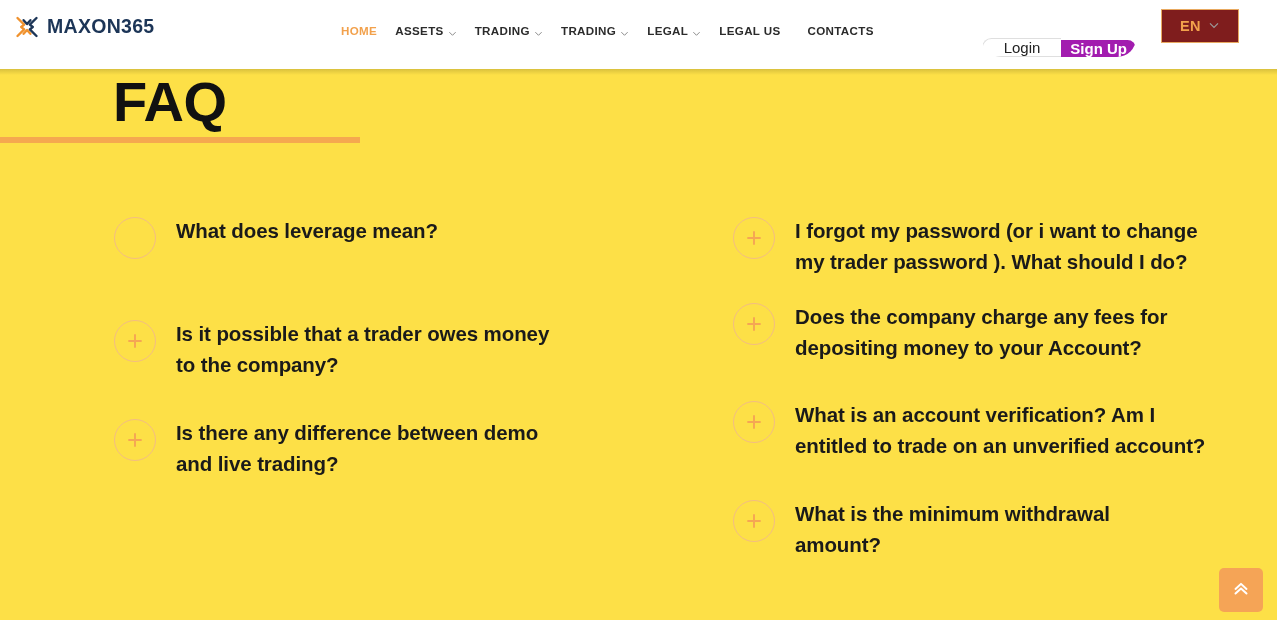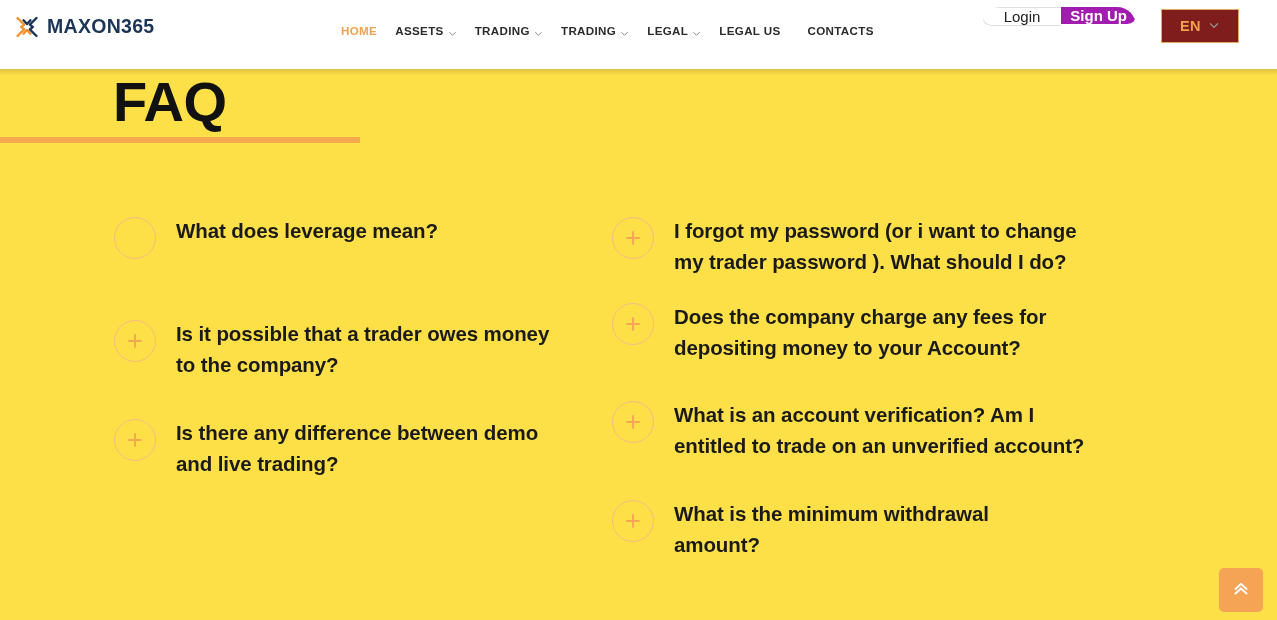--- a/index.html
+++ b/index.html
@@ -76,21 +76,21 @@
     width: 9px; height: 9px; display: inline-block;
     margin-top: 2px;
   }
 
   
   .auth {
     position: absolute;
     right: 141px;
     top: 7px;
     display: flex;
-    align-items: flex-start;
+    align-items: flex-end;
     height: 50px;
     border-radius: 19px;
     overflow: hidden;
   }
   .btn-login {
     display: flex; align-items: center; justify-content: center;
     padding: 0 21px;
     background: #ffffff;
     border: 1px solid #dfdfdf;
     border-right: none;
@@ -170,20 +170,21 @@
     background: #f5a94f;
   }
 
   
   .faq-grid {
     position: absolute;
     left: 0;
     top: 146px;
     width: 100%;
     display: flex;
+    justify-content: space-between;
   }
   .faq-col { position: relative; }
   .faq-col.left  { width: 556px; padding-left: 114px; }
   .faq-col.right { width: 600px; padding-left: 56px; }
 
   .faq-item {
     display: flex;
     align-items: flex-start;
     gap: 20px;
     cursor: pointer;

